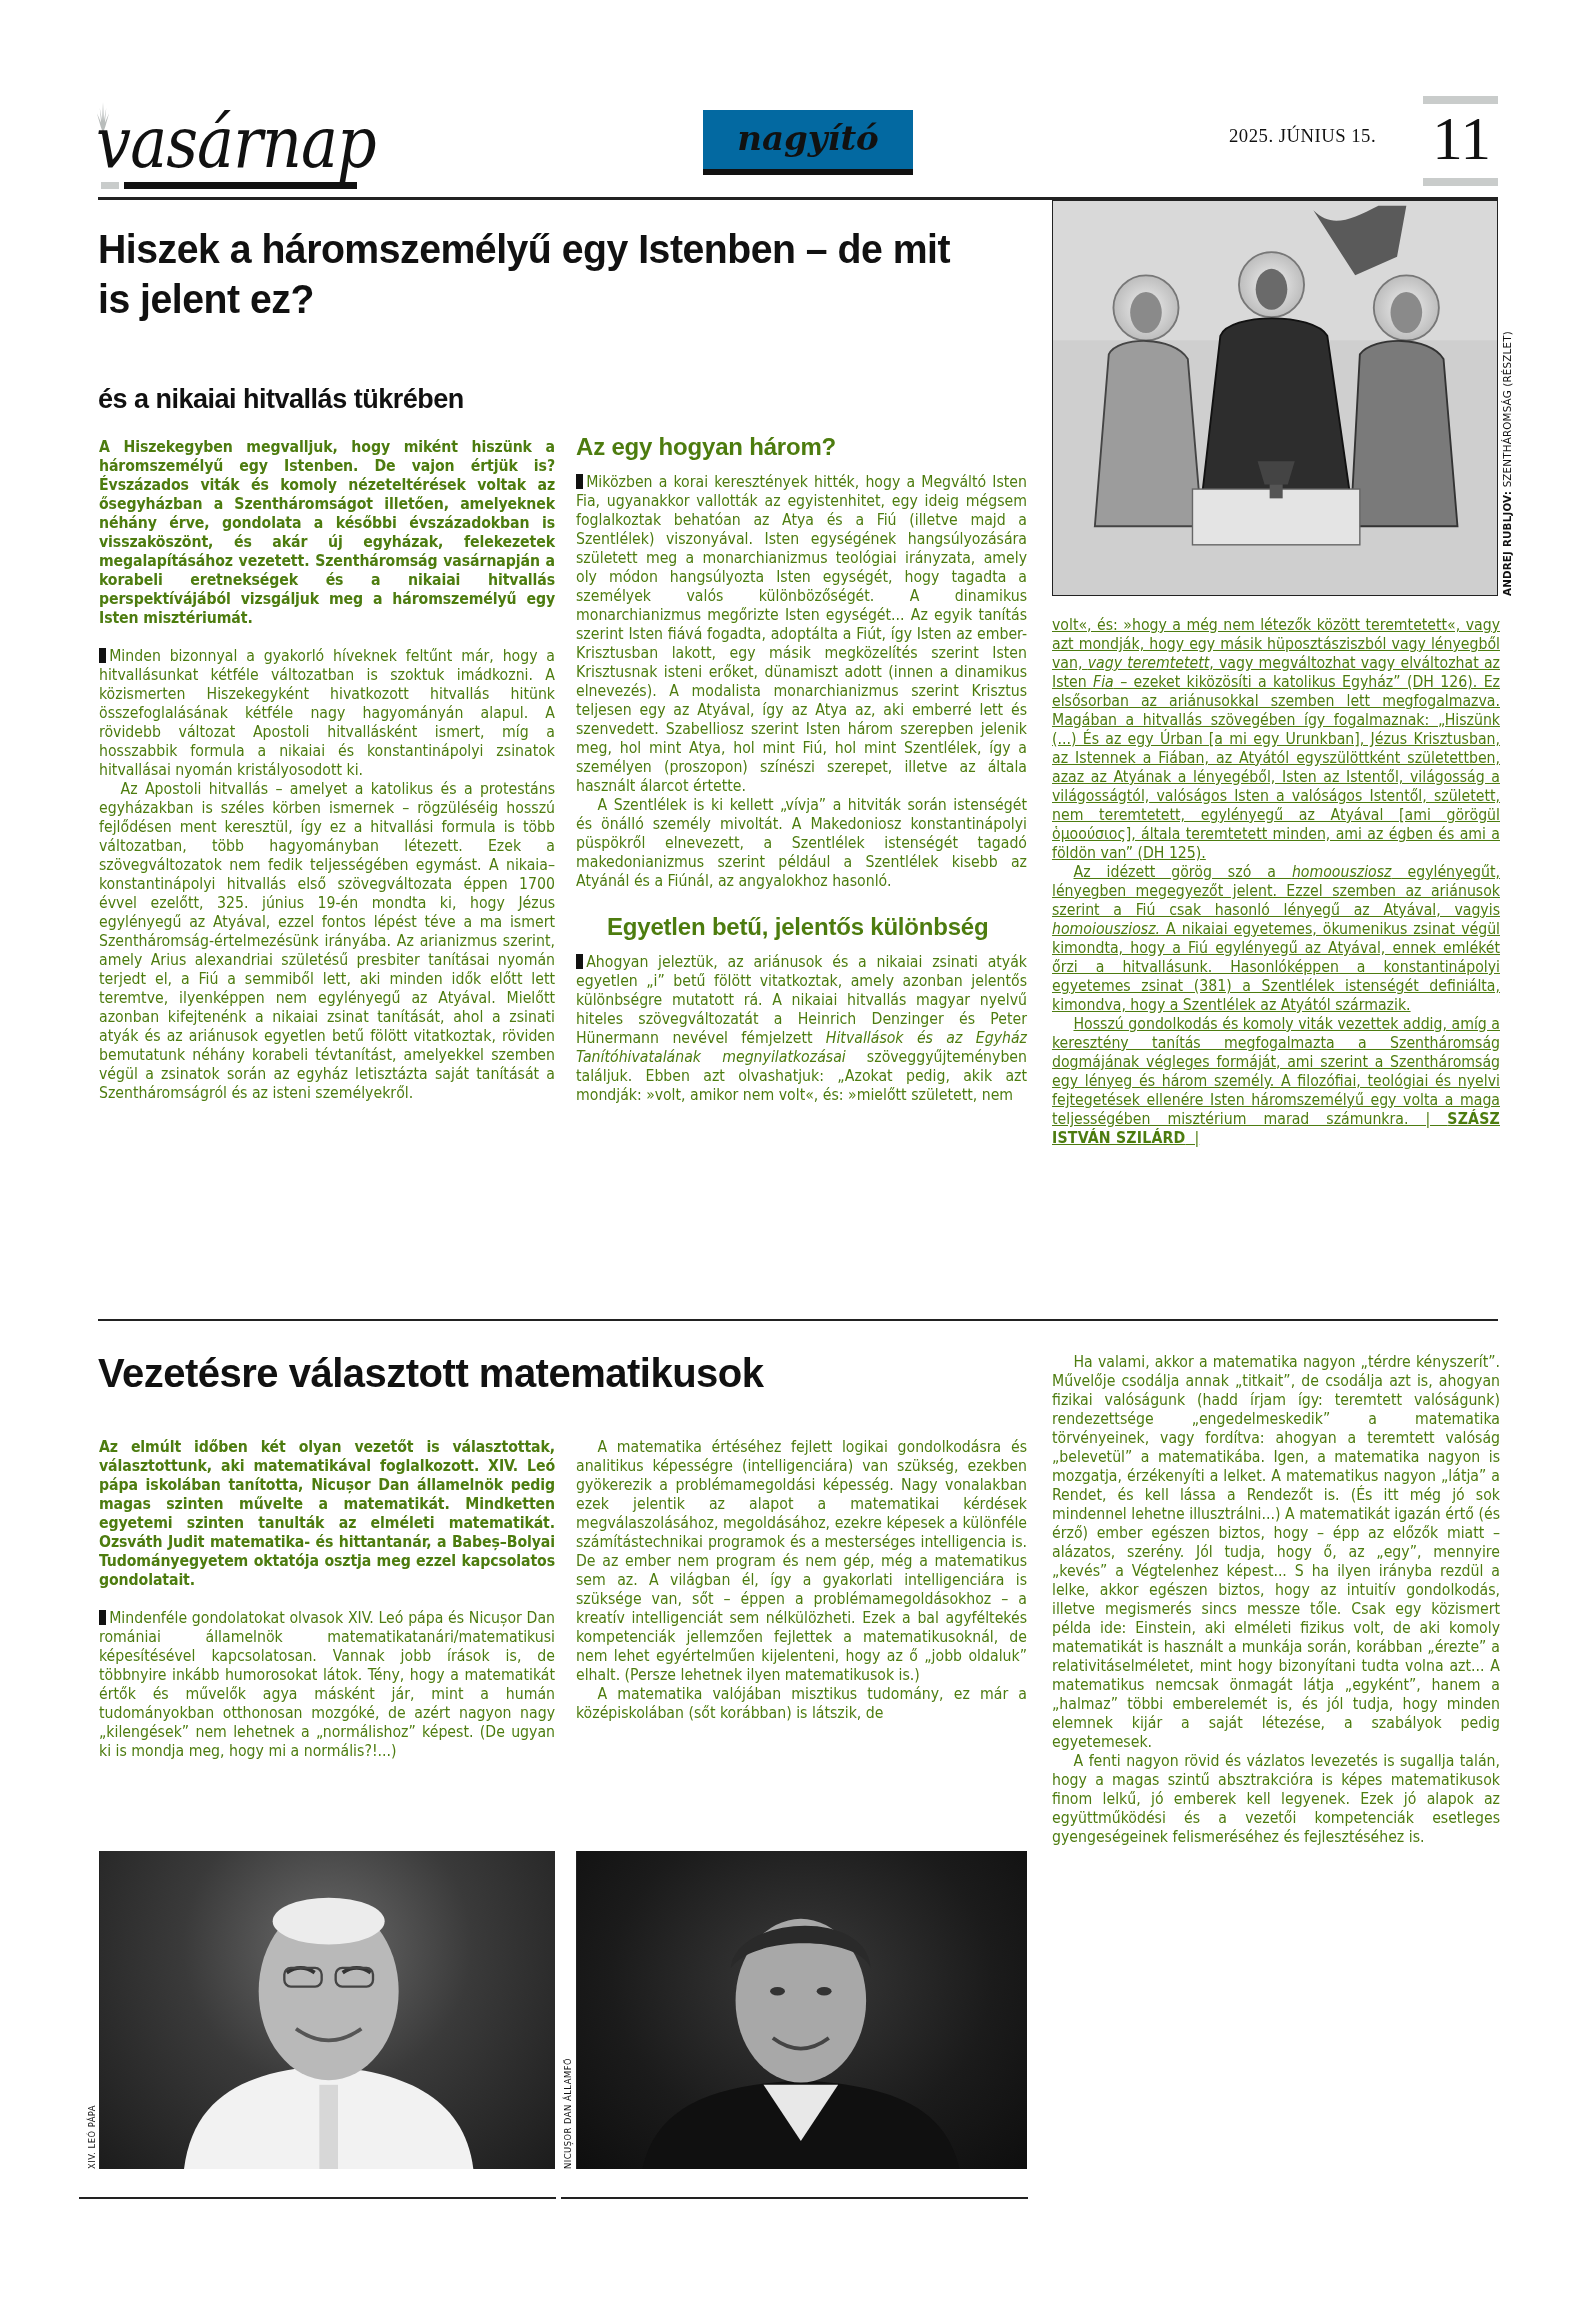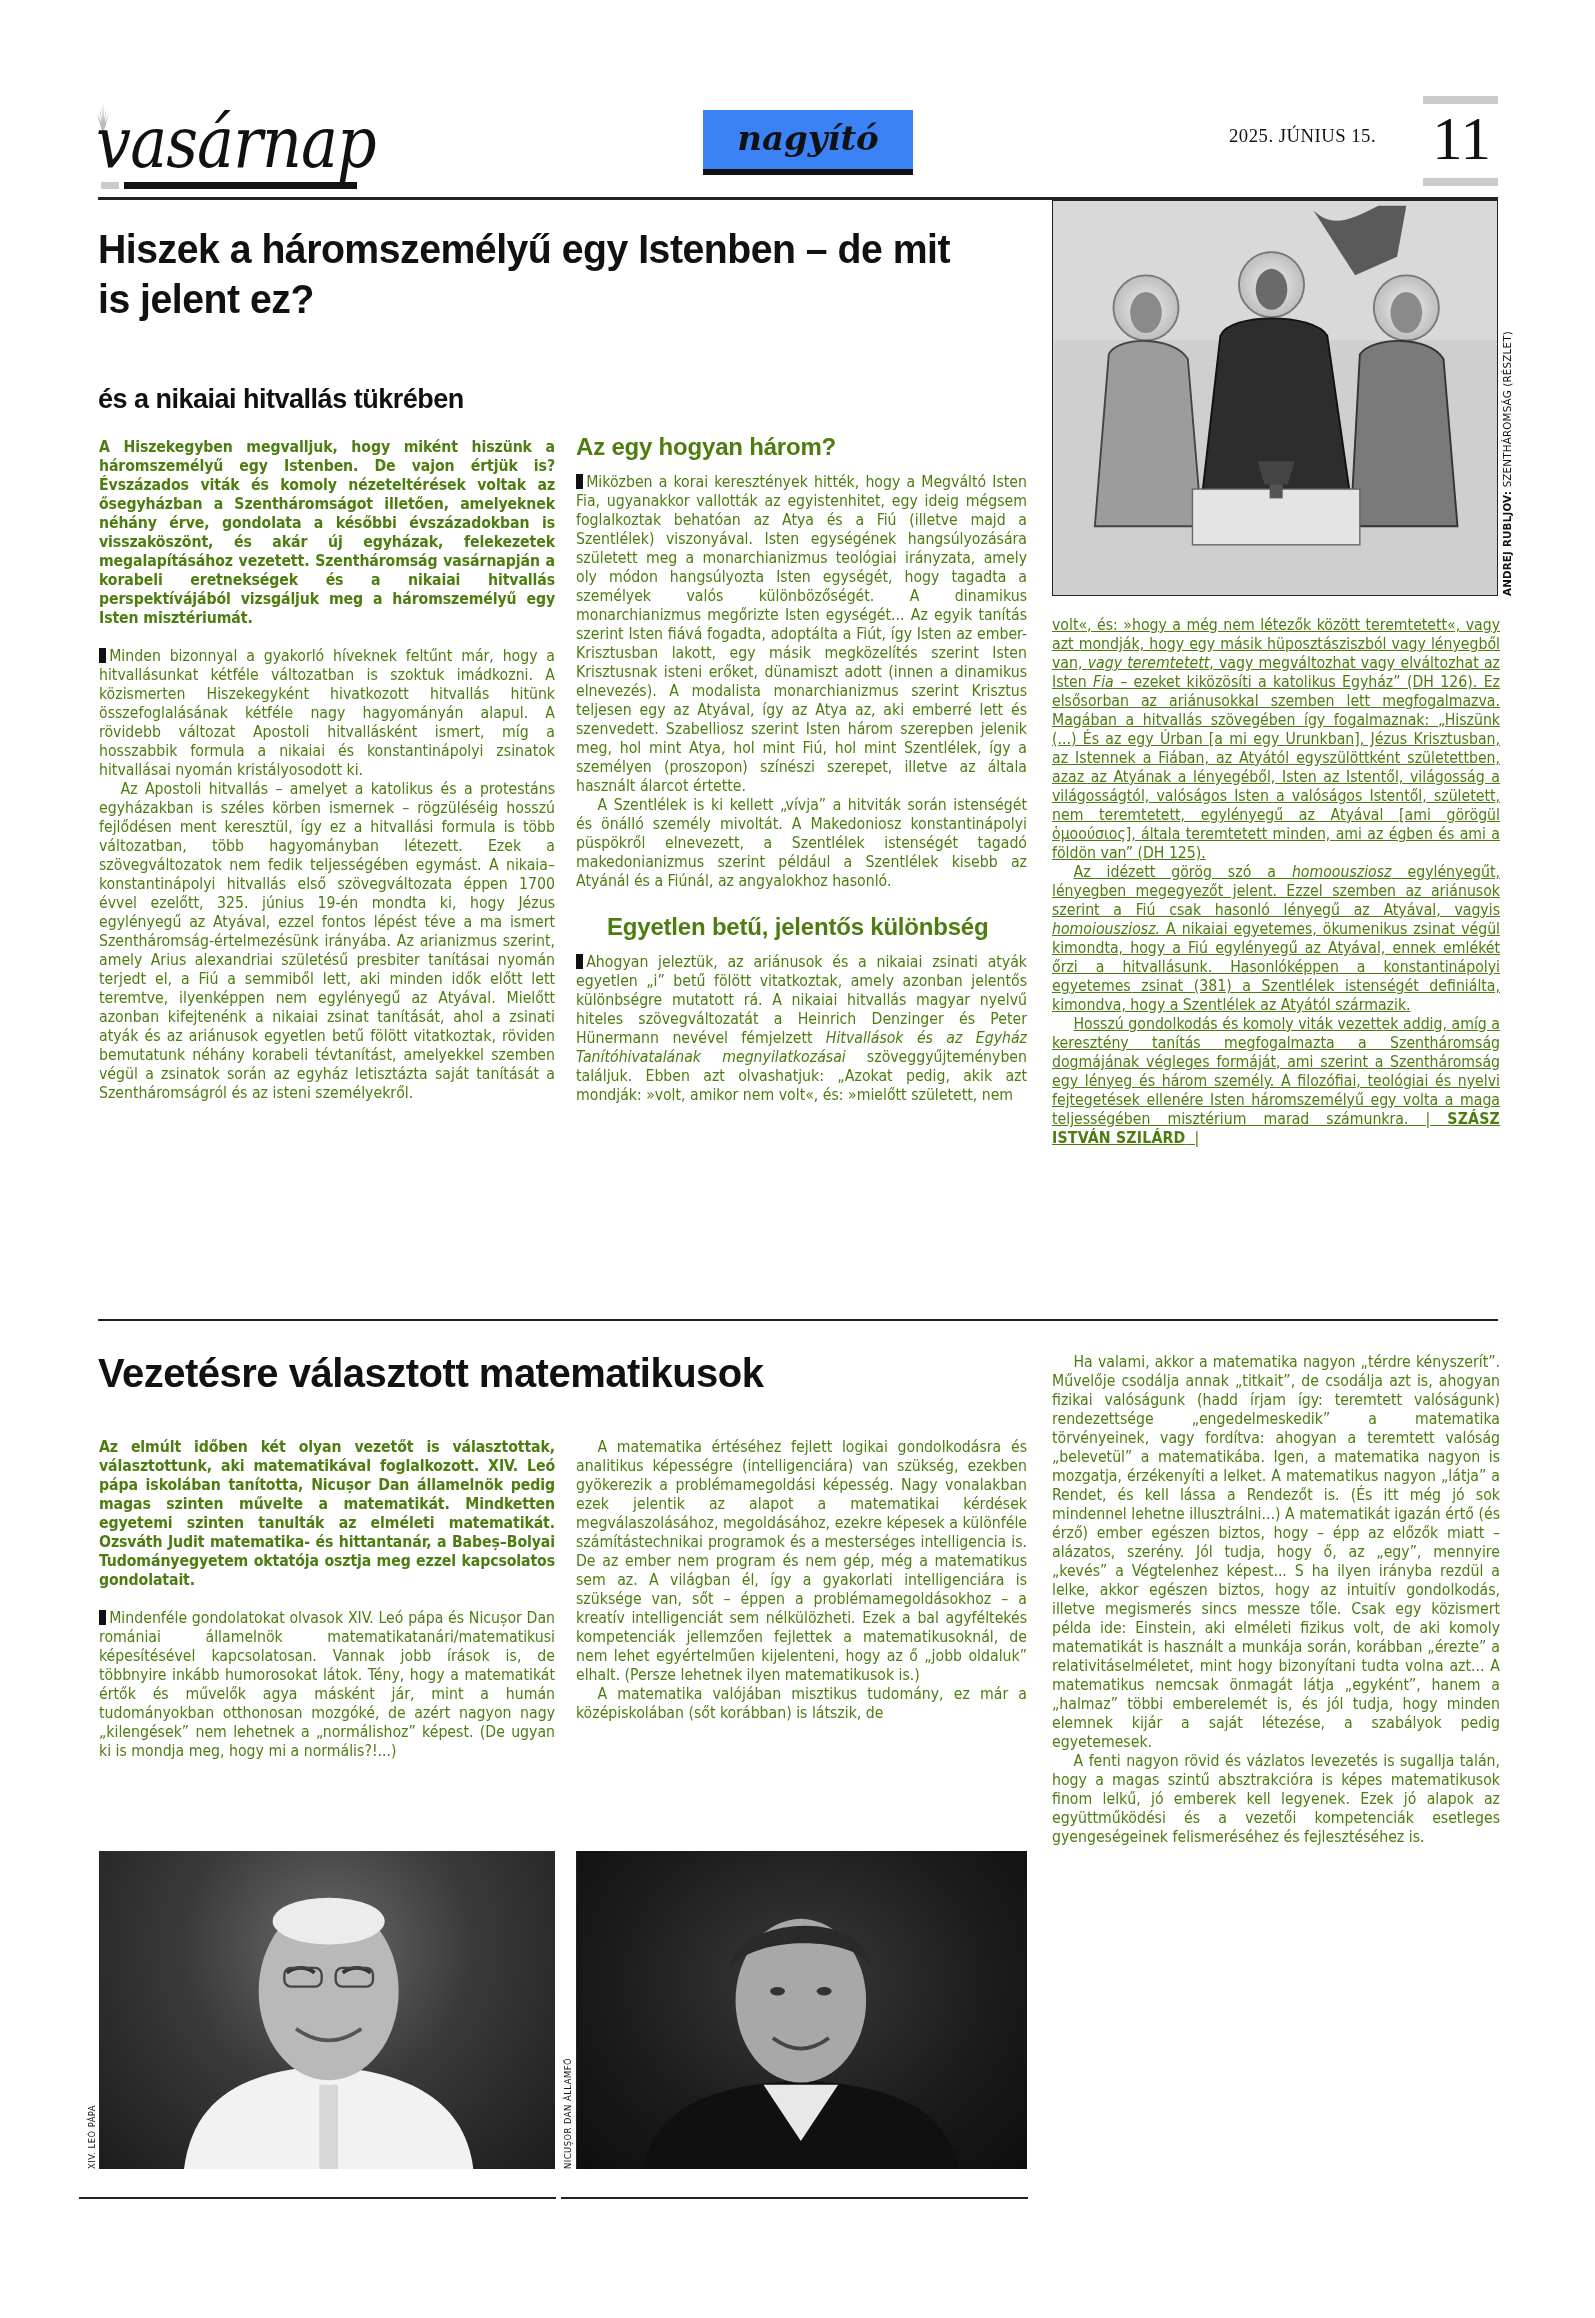--- a/index.html
+++ b/index.html
@@ -7,21 +7,21 @@
   body { position: relative; color: #111; font-family: "Liberation Sans", "DejaVu Sans", sans-serif; }
 
   
   .masthead { position: absolute; left: 0; top: 0; width: 1453px; height: 196px; }
   .logo { position: absolute; left: 96px; top: 102px; width: 262px; height: 70px; }
   .logo-spike { position: absolute; left: 0; top: 0; width: 14px; height: 33px; }
   .logo-text { position: absolute; left: 0; top: 4.7px; font-family: "DejaVu Serif", "Liberation Serif", serif; font-style: italic; font-size: 62px; line-height: 62px; letter-spacing: -0.9px; color: #111; transform: scaleY(1.15); transform-origin: top left; }
   .logo-rule { position: absolute; left: 28px; top: 80px; width: 233px; height: 6.5px; background: #111; }
   .logo-rule-grey { position: absolute; left: 4.7px; top: 80px; width: 18.7px; height: 6.5px; background: #c9cccb; }
 
-  .section-tag { position: absolute; left: 703px; top: 110px; width: 210px; height: 65px; background: #3b82f6; border-bottom: 6.5px solid #111; text-align: center; }
+  .section-tag { position: absolute; left: 703px; top: 110px; width: 210px; height: 65px; background: #0369a1; border-bottom: 6.5px solid #111; text-align: center; }
   .section-tag span { display: inline-block; font-family: "DejaVu Serif", "Liberation Serif", serif; font-style: italic; font-weight: bold; font-size: 34px; line-height: 56px; color: #111; }
 
   .date { position: absolute; left: 1229px; top: 125px; font-family: "Liberation Serif", "DejaVu Serif", serif; font-size: 18.7px; letter-spacing: 0.5px; color: #111; }
   .page-num-wrap { position: absolute; left: 1423px; top: 96px; width: 75px; height: 79px; }
   .page-num-wrap .bar-top, .page-num-wrap .bar-bot { position: absolute; left: 0; width: 75px; height: 7.5px; background: #c9cccb; }
   .page-num-wrap .bar-top { top: 0; }
   .page-num-wrap .bar-bot { top: 82px; }
   .page-num { position: absolute; left: 9.3px; top: 8.4px; font-family: "Liberation Serif", "DejaVu Serif", serif; font-size: 61px; line-height: 70px; color: #111; }
 
   .top-rule { position: absolute; left: 98px; top: 197px; width: 1400px; height: 3.3px; background: #222; }

